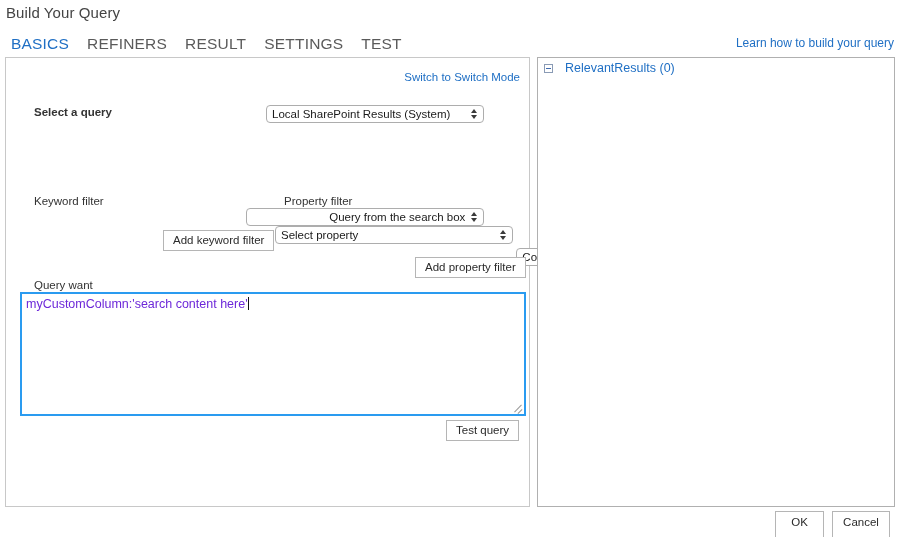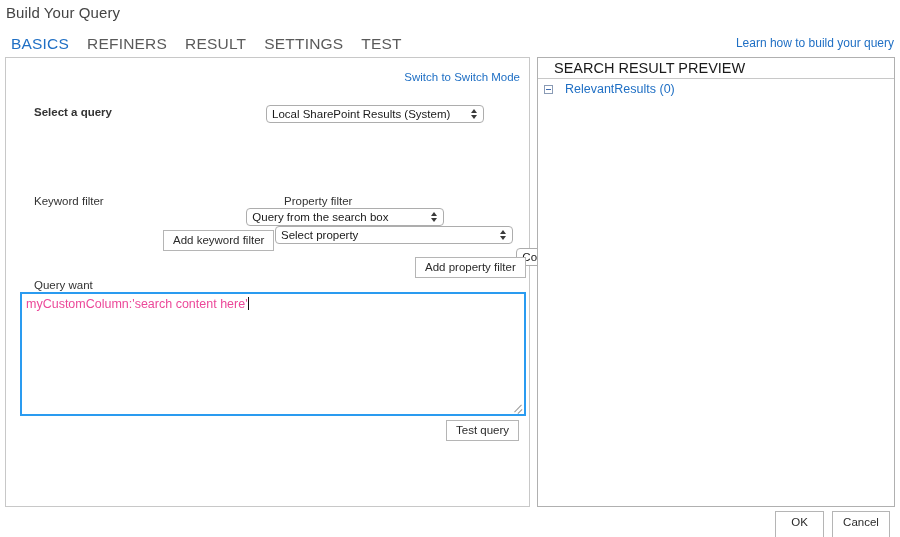--- a/index.html
+++ b/index.html
@@ -213,21 +213,21 @@
   .select-arrows::before {
     top: 1px;
     border-bottom: 4px solid #3a3a3a;
   }
   .select-arrows::after {
     bottom: 1px;
     border-top: 4px solid #3a3a3a;
   }
 
   .w-select-query { width: 218px; }
-  .w-select-kw    { width: 198px; }
+  .w-select-kw    { width: 238px; text-align: right; }
   .w-select-pf    { width: 238px; }
   .w-select-op    { width: 72px; }
   .w-select-val   { width: 157px; }
 
   button.ui-button {
     font-family: "Liberation Sans", sans-serif;
     font-size: 11.5px;
     color: #2b2b2b;
     background: #ffffff;
     border: 1px solid #b5b5b5;
@@ -247,21 +247,21 @@
     height: 124px;
     border: 2px solid #2a9bf0;
     background: #ffffff;
     box-sizing: border-box;
   }
   .qt-text {
     position: absolute;
     left: 4px;
     top: 3px;
     font-size: 12.5px;
-    color: #ec4899;
+    color: #6d28d9;
     font-family: "Liberation Sans", sans-serif;
     white-space: pre;
   }
   .caret {
     display: inline-block;
     width: 1px;
     height: 13px;
     background: #111111;
     vertical-align: -2px;
     margin-left: 0px;
@@ -371,21 +371,20 @@
     <div class="qt-box">
       <div class="qt-text"><span>myCustomColumn:'search content here'</span><span class="caret"></span></div>
       <div class="resize-grip"></div>
     </div>
   </div>
 
   <button class="ui-button test-btn">Test query</button>
 </div>
 
 <div class="right-panel">
-  <div class="preview-header">SEARCH RESULT PREVIEW</div>
   <div class="tree-row">
     <span class="tree-toggle"></span>
     <span class="tree-label">RelevantResults (0)</span>
   </div>
 </div>
 
 <div class="footer-btn btn-ok">OK</div>
 <div class="footer-btn btn-cancel">Cancel</div>
 
 </body></html>

